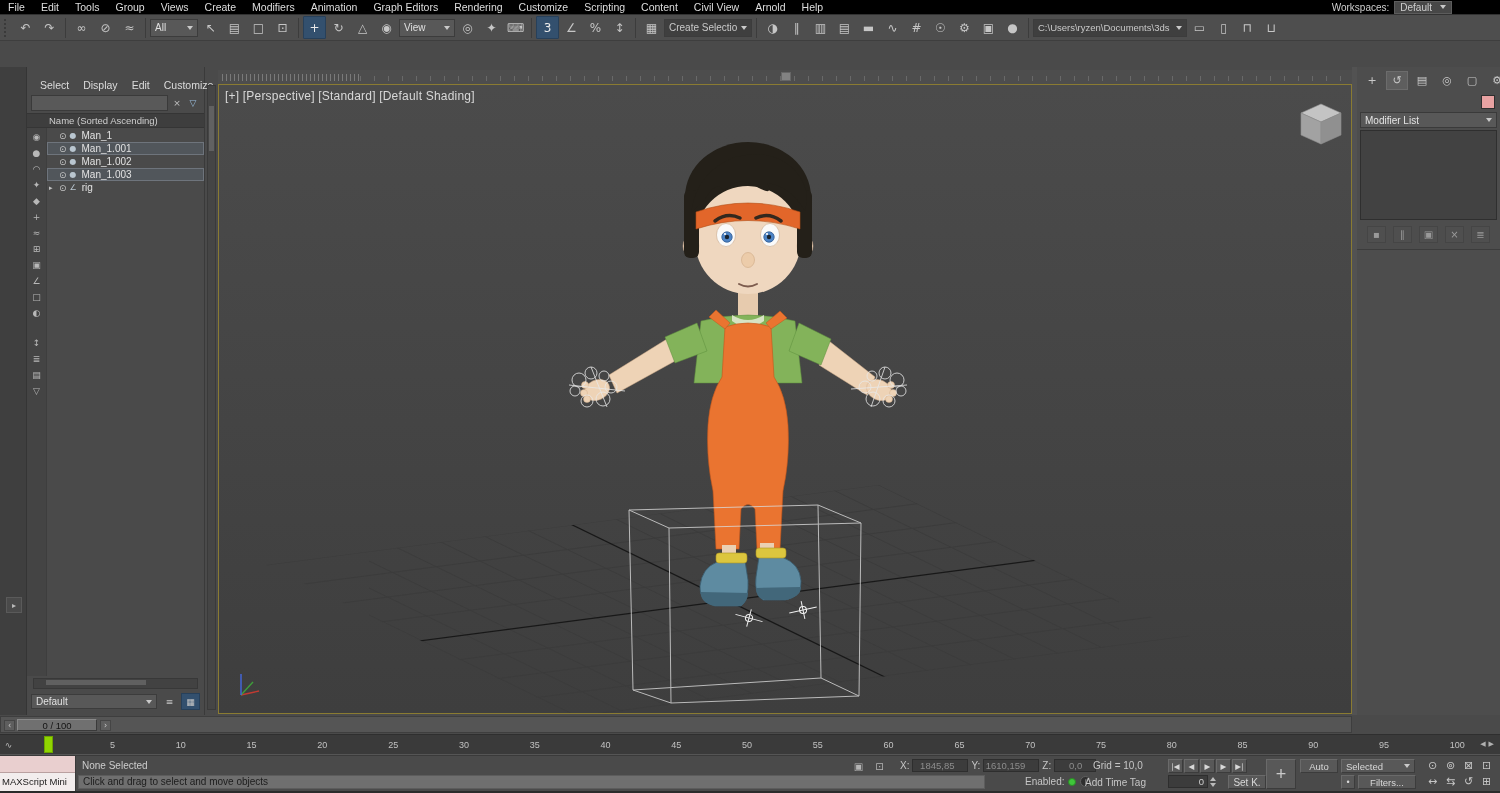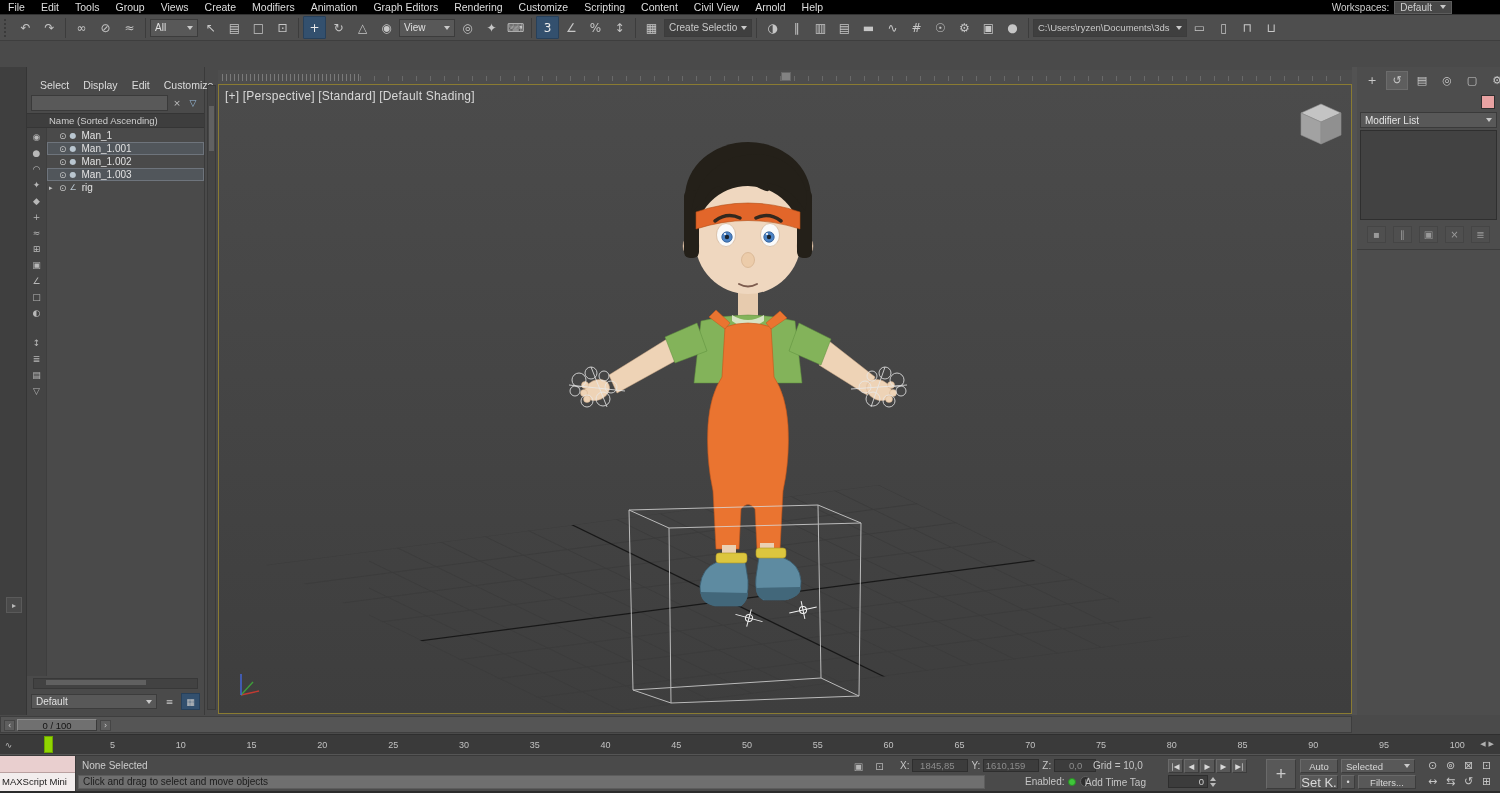--- a/index.html
+++ b/index.html
@@ -156,21 +156,21 @@
   .pbtn{min-width:15px;height:14px;font-size:7.5px;padding:0 2px;font-family:"DejaVu Sans",sans-serif;}
   .pb-row2{position:absolute;left:1168px;top:19px;display:flex;gap:2px;align-items:center;}
   .framefield{width:40px;height:13px;background:#3c3c3c;border:1px solid #2e2e2e;color:#d0d0d0;font-size:9.5px;
               display:flex;align-items:center;justify-content:flex-end;padding-right:3px;box-sizing:border-box;}
   .spincol{display:flex;flex-direction:column;gap:2px;align-items:center;}
   .spin-up{width:0;height:0;border-left:3px solid transparent;border-right:3px solid transparent;border-bottom:4px solid #bbb;}
   .spin-dn{width:0;height:0;border-left:3px solid transparent;border-right:3px solid transparent;border-top:4px solid #bbb;}
   .keybig{position:absolute;left:1266px;top:3px;width:30px;height:30px;font-size:18px;color:#c9c9c9;}
   .autobtn{position:absolute;left:1300px;top:3px;width:38px;height:14px;font-size:9.5px;}
   .selcombo{position:absolute;left:1341px;top:3px;width:74px;height:14px;}
-  .setkbtn{position:absolute;left:1300px;top:19px;width:38px;height:14px;font-size:13px;}
+  .setkbtn{position:absolute;left:1228px;top:19px;width:38px;height:14px;font-size:10px;}
   .keysmall{position:absolute;left:1341px;top:19px;width:14px;height:14px;font-size:9px;}
   .filtersbtn{position:absolute;left:1358px;top:19px;width:58px;height:14px;font-size:9.5px;}
   .navicons{position:absolute;left:1424px;top:2px;width:74px;height:33px;display:flex;flex-wrap:wrap;gap:1px;align-content:flex-start;}
   .nicon{width:17px;height:15px;display:flex;align-items:center;justify-content:center;color:#c6c6c6;
          font-family:"DejaVu Sans",sans-serif;font-size:11px;}
   .bottomedge{position:absolute;left:0;top:791px;width:1500px;height:2px;background:#2b2b2b;}
 </style>
 </head>
 <body>
 

